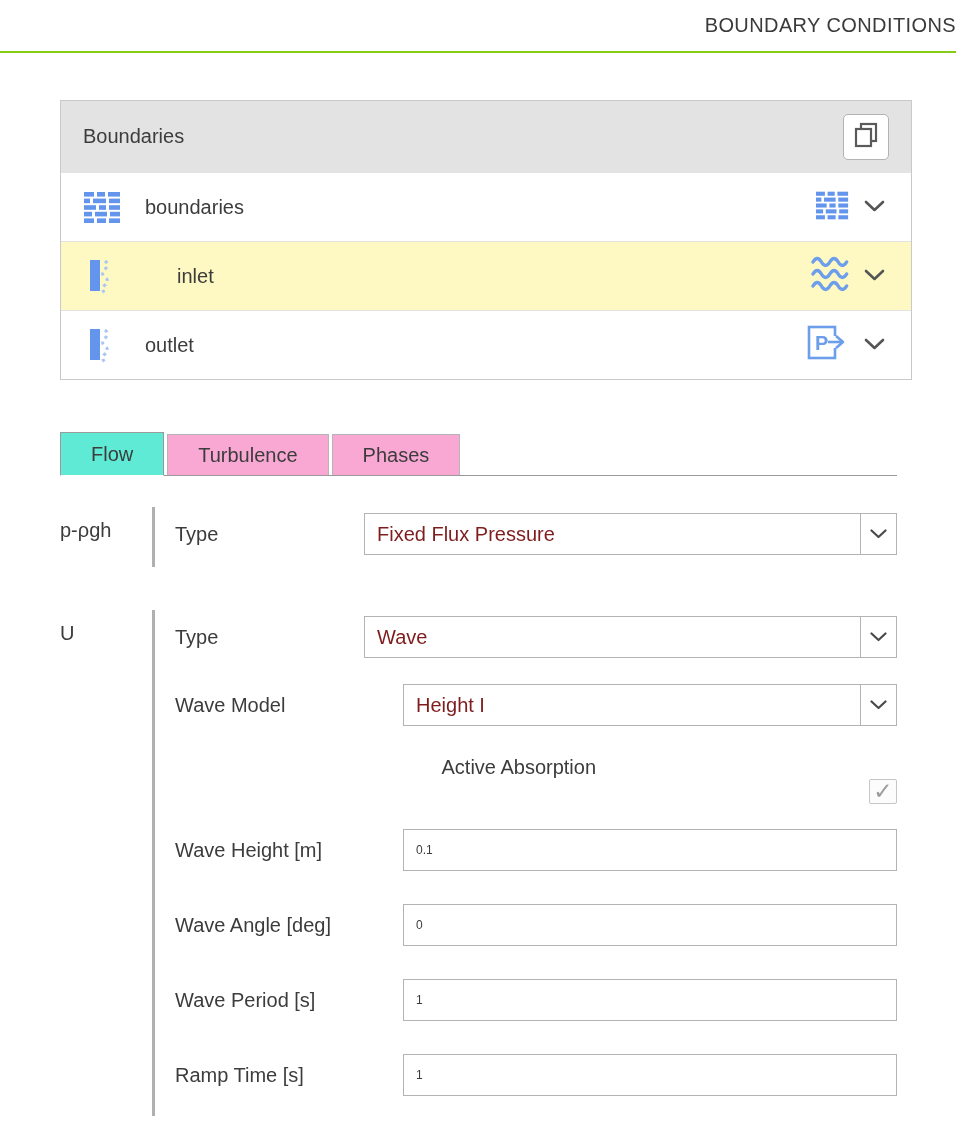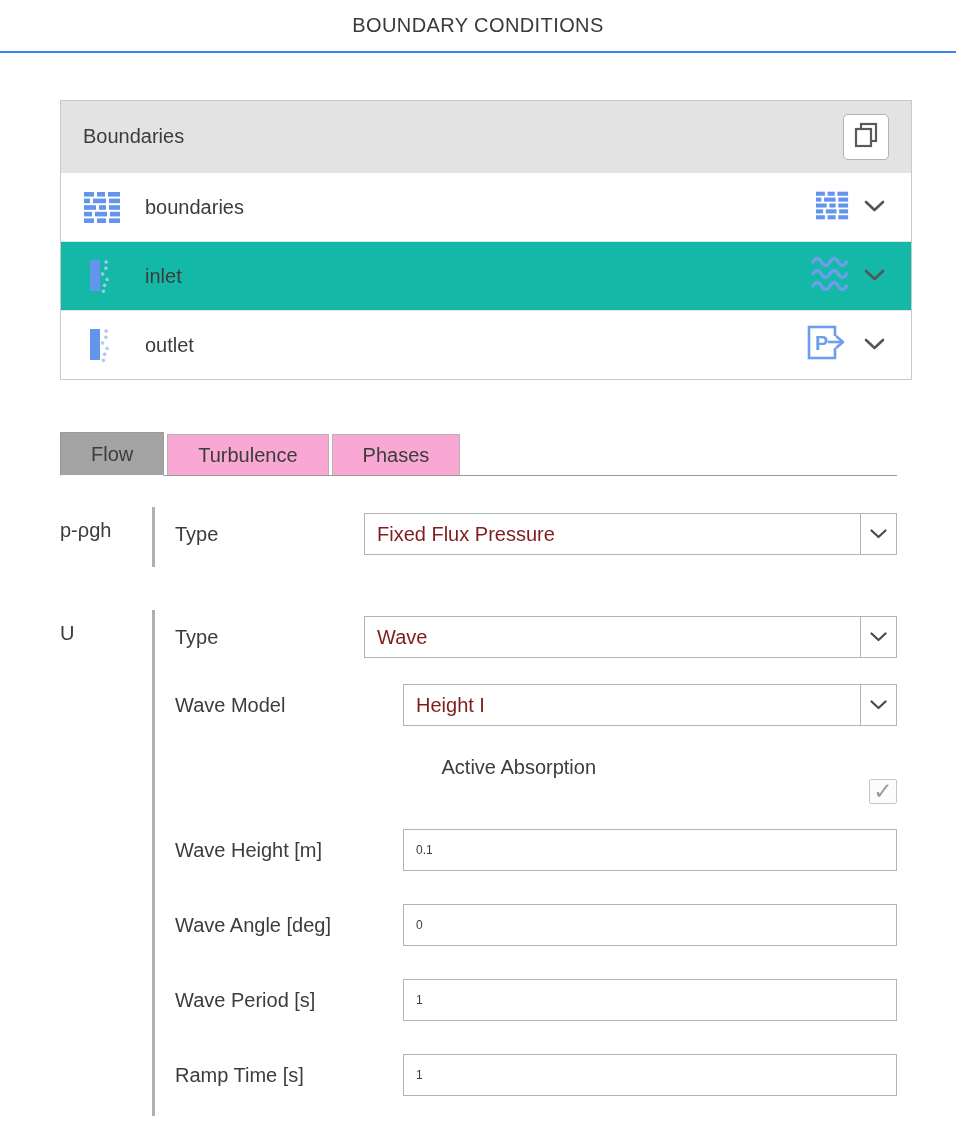--- a/index.html
+++ b/index.html
@@ -1,44 +1,44 @@
 <!DOCTYPE html>
 <html><head>
 <meta charset="utf-8">
 <style>
   * { box-sizing: border-box; margin: 0; padding: 0; }
   html, body { width: 956px; height: 1136px; background: #ffffff; overflow: hidden; }
   body { font-family: "Liberation Sans", "DejaVu Sans", sans-serif; color: #3f3f3f; }
 
   
-  .title-bar { height: 53px; display: flex; align-items: center; justify-content: center;
-               border-bottom: 2px solid #3b82f6; }
+  .title-bar { height: 53px; display: flex; align-items: center; justify-content: flex-end;
+               border-bottom: 2px solid #84cc16; }
   .page-title { font-size: 20px; color: #3a3a3a; letter-spacing: 0.4px; }
 
   
   .panel { margin: 47px 44px 0 60px; border: 1px solid #c9c9c9; }
   .panel-header { height: 71px; background: #e3e3e3; display: flex; align-items: center; padding: 0 22px; }
   .panel-title { font-size: 20px; color: #3c3c3c; }
   .copy-btn { margin-left: auto; width: 46px; height: 46px; background: #fff;
               border: 1px solid #b3b3b3; border-radius: 5px; display: flex;
               align-items: center; justify-content: center; cursor: pointer; }
   .b-row { height: 69px; display: flex; align-items: center; padding: 0 26px 0 22px;
            background: #fff; border-top: 1px solid #e3e3e3; cursor: pointer; }
-  .b-row.selected { background: #14b8a6; }
+  .b-row.selected { background: #fef9c3; gap: 32px; }
   .b-icon { width: 38px; display: flex; justify-content: center; align-items: center; }
   .b-label { margin-left: 24px; font-size: 20px; color: #3c3c3c; }
   .b-right { margin-left: auto; display: flex; align-items: center; gap: 15px; }
 
   
   .tabbar { margin: 52px 59px 0 60px; display: flex; align-items: flex-end;
             border-bottom: 1px solid #9a9a9a; }
   .tab { height: 41px; padding: 0 30px; display: flex; align-items: center;
          background: #f9a8d4; border: 1px solid #b5b5b5; border-bottom: none;
          margin-right: 3px; font-size: 20px; color: #3c3c3c; cursor: pointer; }
-  .tab.active { height: 44px; background: #a3a3a3; border: 1px solid #9a9a9a;
+  .tab.active { height: 44px; background: #5eead4; border: 1px solid #9a9a9a;
                 border-bottom: 1px solid #fff; margin-bottom: -1px; }
 
   
   .section { display: flex; margin: 31px 59px 0 60px; }
   .section.u-sec { margin-top: 43px; }
   .field-label { width: 92px; flex-shrink: 0; font-size: 20px; color: #3c3c3c; padding-top: 12px; }
   .vline { width: 3px; background: #b0b0b0; flex-shrink: 0; }
   .rows { flex: 1; padding: 6px 0 12px 20px; }
   .u-sec .rows { padding-bottom: 20px; }
 

